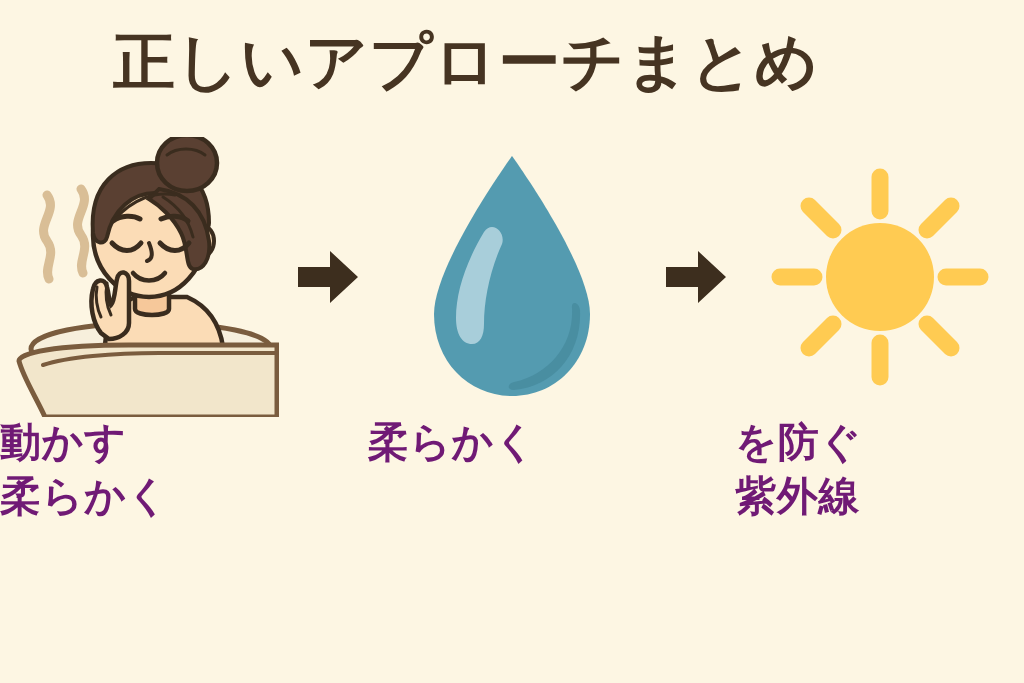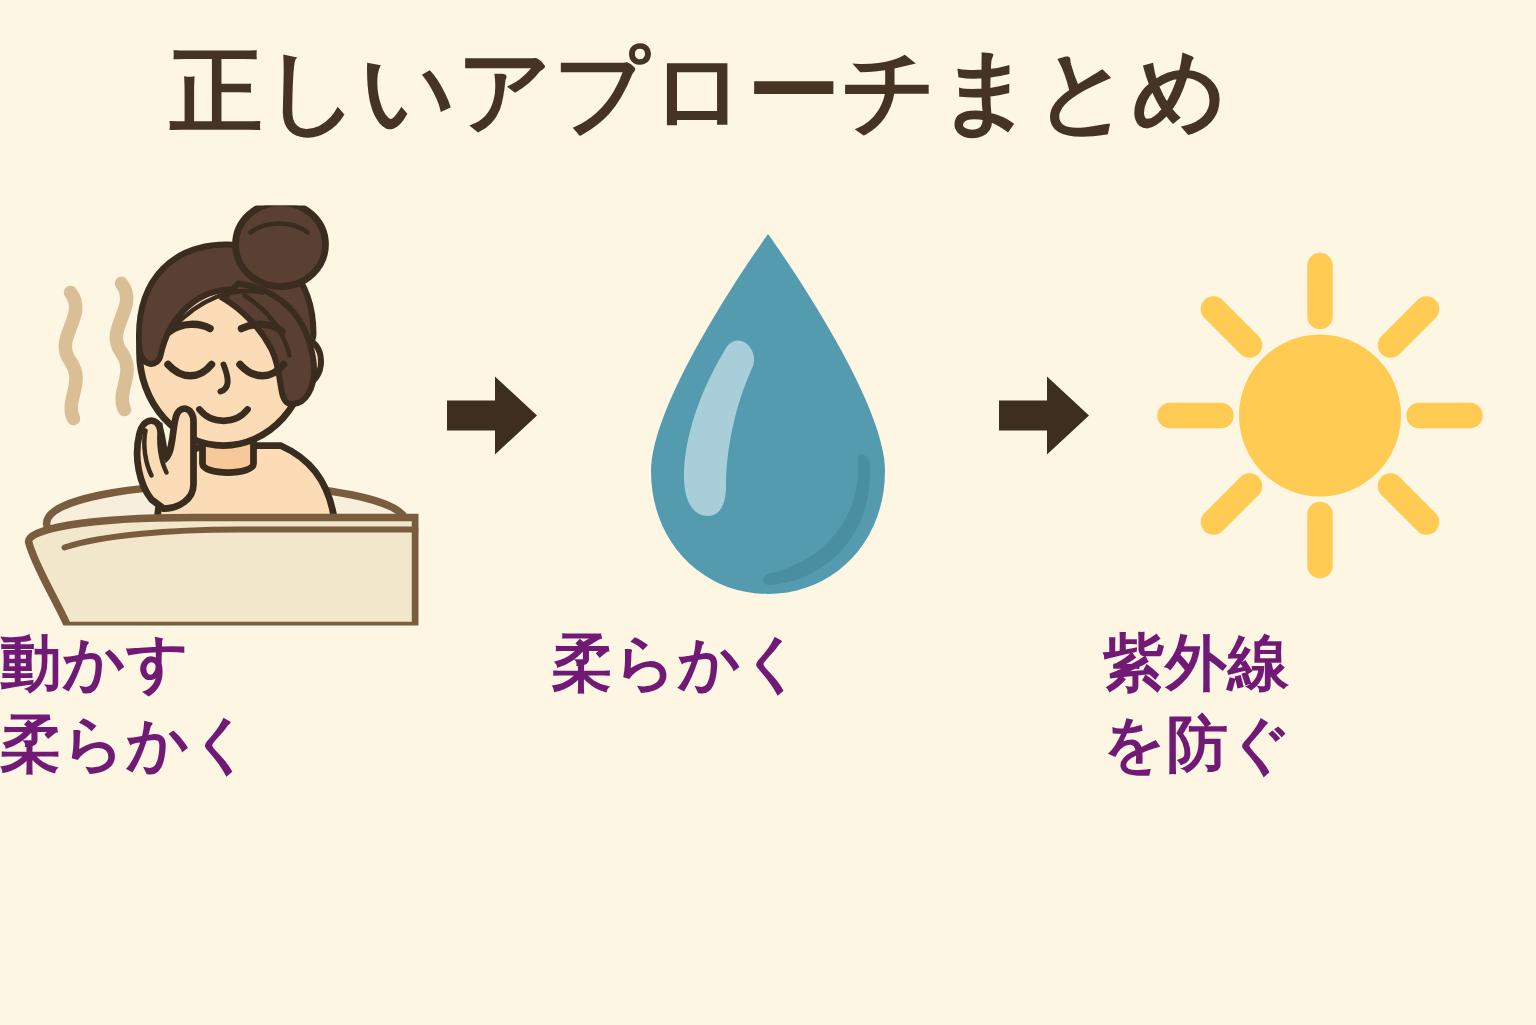--- a/index.html
+++ b/index.html
@@ -208,19 +208,19 @@
 
     <div class="label-spacer"></div>
 
     <div class="label-col">
       <span class="label-line">柔らかく</span>
     </div>
 
     <div class="label-spacer"></div>
 
     <div class="label-col">
+      <span class="label-line">を防ぐ</span>
       <span class="label-line">紫外線</span>
-      <span class="label-line">を防ぐ</span>
     </div>
 
   </div>
 
 </div>
 
 </body></html>

